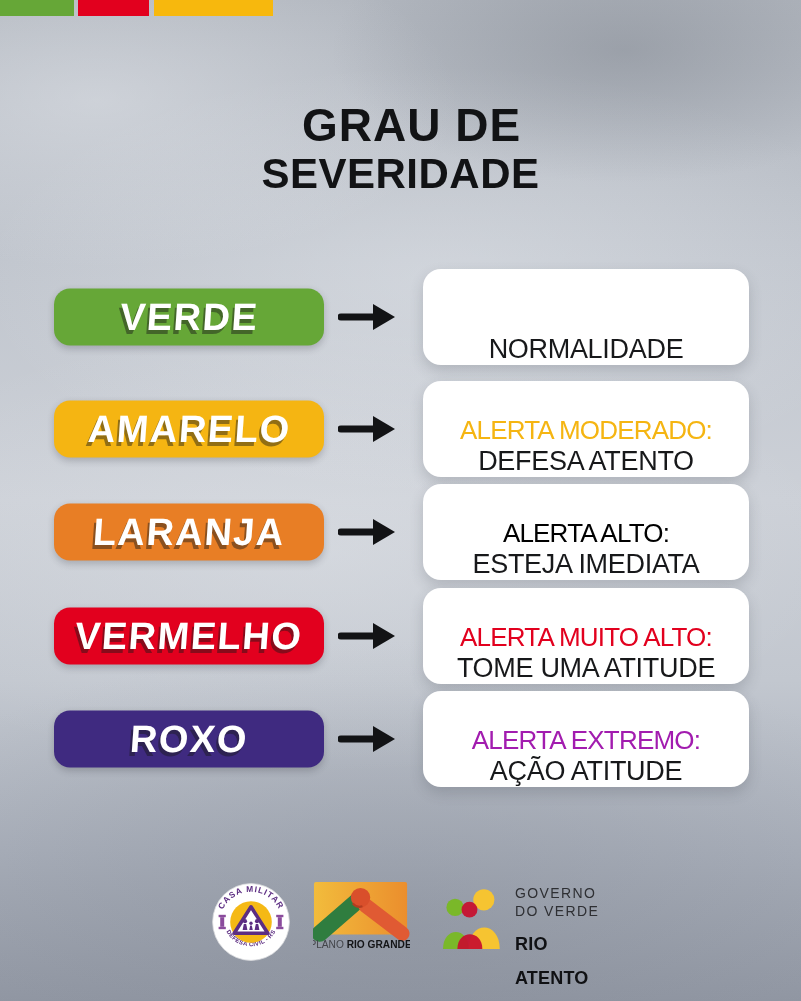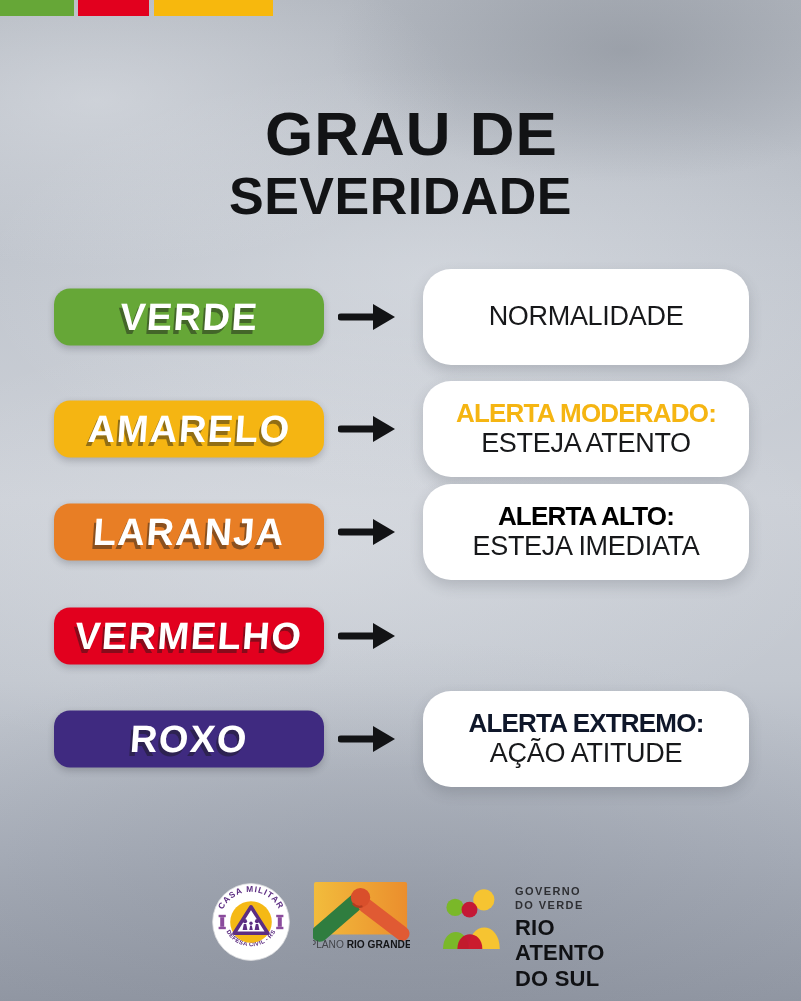--- a/index.html
+++ b/index.html
@@ -17,57 +17,57 @@
 
   
   .top-strip{position:absolute;left:0;top:0;height:16px;display:flex;}
   .strip-seg{height:16px;display:inline-block;}
   .seg-green{width:74px;margin-right:4px;}
   .seg-red{width:71px;margin-right:5px;}
   .seg-yellow{width:119px;}
 
   
   .title-block{position:absolute;left:0;top:100px;width:100%;text-align:center;color:#121315;}
-  .title-line1{font-size:62px;font-weight:600;letter-spacing:1px;line-height:1.1;margin-left:22px;}
-  .title-line2{font-size:52px;font-weight:900;letter-spacing:0.5px;line-height:1.0;margin-top:2px;}
+  .title-line1{font-size:46px;font-weight:600;letter-spacing:1px;line-height:1.1;margin-left:22px;}
+  .title-line2{font-size:42px;font-weight:900;letter-spacing:0.5px;line-height:1.0;margin-top:2px;}
 
   
   .row{position:absolute;left:0;width:801px;height:96px;}
   .pill{
     position:absolute;left:54px;top:50%;transform:translateY(-50%);
     width:270px;height:57px;border-radius:16px;
     display:flex;align-items:center;justify-content:center;
     box-shadow:0 3px 7px rgba(30,30,40,.22);
   }
   .pill-label{
     color:#fff;font-size:38px;font-weight:800;letter-spacing:1.5px;
     transform:skewX(-4deg);
     text-shadow:-2px 4px 0 rgba(25,25,25,.45);
     white-space:nowrap;
   }
   .arrow{position:absolute;left:338px;top:50%;transform:translateY(-50%);width:58px;height:36px;}
   .card{
-    position:absolute;left:423px;top:0;width:326px;height:96px;border-radius:28px;
+    position:absolute;left:423px;top:0;width:326px;height:96px;border-radius:18px;
     background:#ffffff;box-shadow:0 6px 14px rgba(55,60,72,.20);
-    display:flex;flex-direction:column;align-items:center;justify-content:center;
+    display:flex;flex-direction:column;align-items:center;justify-content:flex-end;
     text-align:center;
   }
-  .card-title{font-size:26px;font-weight:700;letter-spacing:-0.8px;line-height:1.15;white-space:nowrap;}
+  .card-title{font-size:26px;font-weight:400;letter-spacing:-0.8px;line-height:1.15;white-space:nowrap;}
   .card-title:empty{display:none;}
   .card-sub{font-size:27px;font-weight:500;color:#17181a;letter-spacing:-0.3px;line-height:1.15;white-space:nowrap;}
 
   
   .footer{position:absolute;left:0;top:876px;width:801px;height:100px;}
   .badge{position:absolute;left:211px;top:6px;width:80px;height:80px;}
   .plano{position:absolute;left:313px;top:5px;width:97px;height:72px;}
   .governo{position:absolute;left:437px;top:9px;display:flex;align-items:flex-start;}
   .gov-sil{width:68px;height:62px;margin-top:2px;}
   .gov-text{margin-left:10px;color:#121316;}
-  .gov-small{font-size:11px;font-weight:700;letter-spacing:1.4px;color:#2e2f33;line-height:1.25;}
-  .gov-big{font-size:22px;font-weight:800;color:#101114;line-height:0.98;margin-top:4px;letter-spacing:0.2px;}
+  .gov-small{font-size:14px;font-weight:400;letter-spacing:1.4px;color:#2e2f33;line-height:1.25;}
+  .gov-big{font-size:18px;font-weight:800;color:#101114;line-height:0.98;margin-top:16px;letter-spacing:0.2px;}
 </style>
 </head>
 <body>
 
 <div class="canvas">
 
   <div class="top-strip">
     <span class="strip-seg seg-green" style="background: rgb(102, 167, 55);"></span>
     <span class="strip-seg seg-red" style="background: rgb(226, 0, 30);"></span>
     <span class="strip-seg seg-yellow" style="background: rgb(247, 184, 13);"></span>
@@ -95,21 +95,21 @@
   <div class="row" style="top:381px">
     <div class="pill" style="background: rgb(245, 181, 18);">
       <span class="pill-label">AMARELO</span>
     </div>
     <svg class="arrow" viewBox="0 0 58 36">
       <line x1="3" y1="18" x2="38" y2="18" stroke="#121315" stroke-width="7" stroke-linecap="round"></line>
       <polygon points="35,5 57,18 35,31" fill="#121315"></polygon>
     </svg>
     <div class="card">
       <div class="card-title" style="color: rgb(245, 181, 18);">ALERTA MODERADO:</div>
-      <div class="card-sub">ESTEJA ATENTO</div>
+      <div class="card-sub">DEFESA ATENTO</div>
     </div>
   </div>
 
   <div class="row" style="top:484px">
     <div class="pill" style="background: rgb(232, 126, 37);">
       <span class="pill-label">LARANJA</span>
     </div>
     <svg class="arrow" viewBox="0 0 58 36">
       <line x1="3" y1="18" x2="38" y2="18" stroke="#121315" stroke-width="7" stroke-linecap="round"></line>
       <polygon points="35,5 57,18 35,31" fill="#121315"></polygon>
@@ -121,32 +121,36 @@
   </div>
 
   <div class="row" style="top:588px">
     <div class="pill" style="background: rgb(226, 0, 30);">
       <span class="pill-label">VERMELHO</span>
     </div>
     <svg class="arrow" viewBox="0 0 58 36">
       <line x1="3" y1="18" x2="38" y2="18" stroke="#121315" stroke-width="7" stroke-linecap="round"></line>
       <polygon points="35,5 57,18 35,31" fill="#121315"></polygon>
     </svg>
+    <div class="card">
+      <div class="card-title" style="color: rgb(226, 0, 30);">ALERTA MUITO ALTO:</div>
+      <div class="card-sub">TOME UMA ATITUDE</div>
+    </div>
   </div>
 
   <div class="row" style="top:691px">
     <div class="pill" style="background: rgb(63, 42, 128);">
       <span class="pill-label">ROXO</span>
     </div>
     <svg class="arrow" viewBox="0 0 58 36">
       <line x1="3" y1="18" x2="38" y2="18" stroke="#121315" stroke-width="7" stroke-linecap="round"></line>
       <polygon points="35,5 57,18 35,31" fill="#121315"></polygon>
     </svg>
     <div class="card">
-      <div class="card-title" style="color: #0f172a;">ALERTA EXTREMO:</div>
+      <div class="card-title" style="color: #a21caf;">ALERTA EXTREMO:</div>
       <div class="card-sub">AÇÃO ATITUDE</div>
     </div>
   </div>
 
   <div class="footer">
 
     <svg class="badge" viewBox="0 0 100 100">
       <defs>
         <path id="arcTop" d="M 12 60 A 39 39 0 1 1 88 60" fill="none"></path>
         <path id="arcBot" d="M 17 57 A 35 35 0 0 0 83 57" fill="none"></path>

